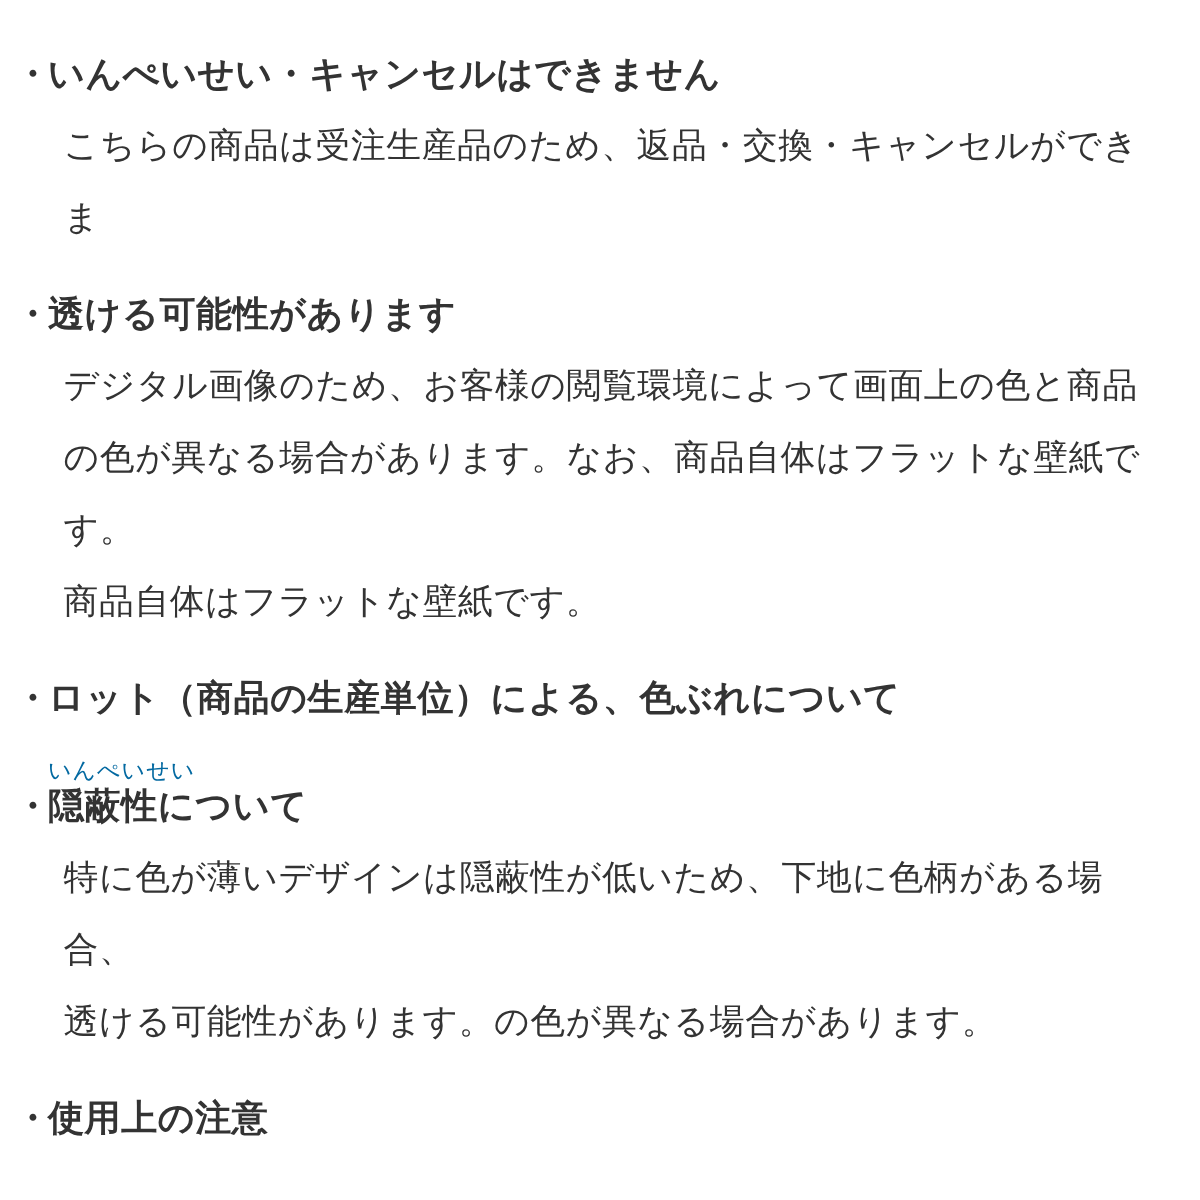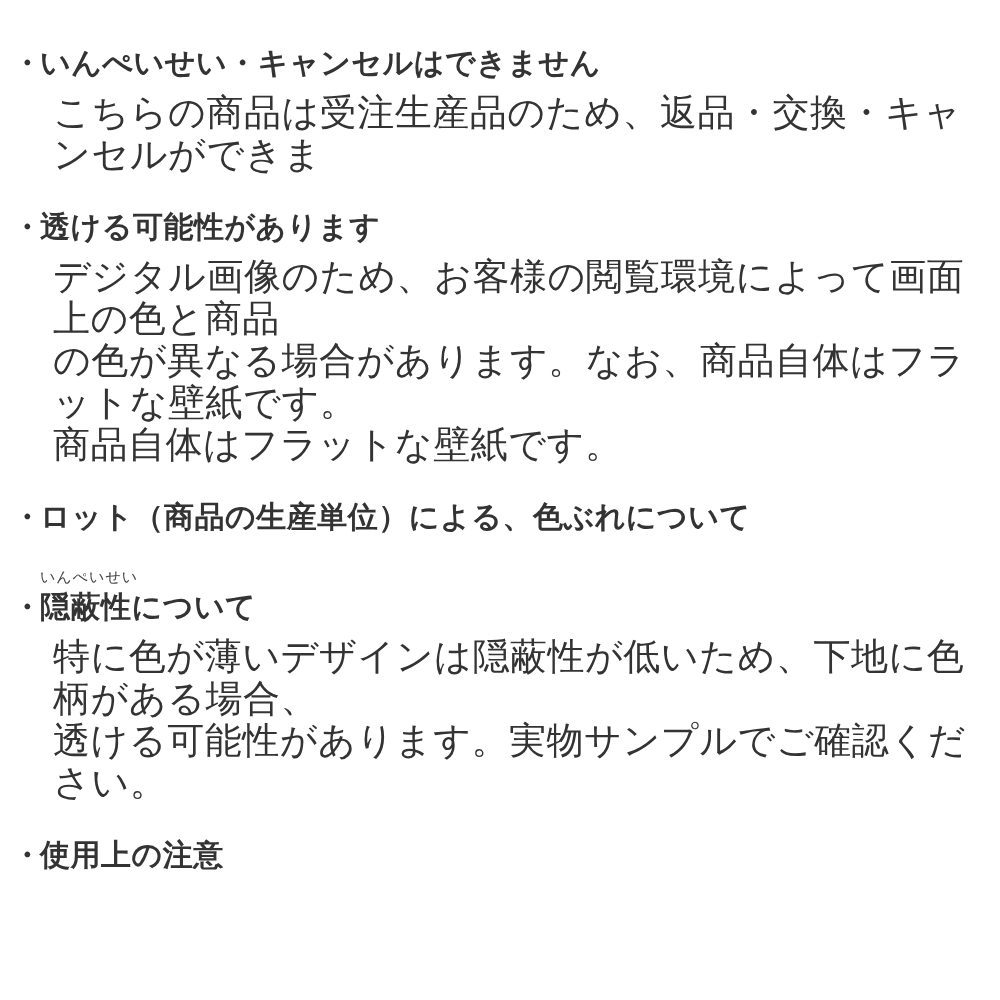--- a/index.html
+++ b/index.html
@@ -37,29 +37,29 @@
     flex: 0 0 28px;
     width: 28px;
     text-align: left;
     font-weight: 700;
   }
   .heading-text {
     flex: 1 1 auto;
   }
   .furigana {
     margin-left: 28px;
-    font-size: 15px;
+    font-size: 19px;
     line-height: 18px;
     letter-spacing: 1px;
-    color: #404040;
+    color: #0369a1;
   }
   .body-text {
     margin-left: 41px;
-    font-size: 37px;
-    line-height: 42px;
+    font-size: 29px;
+    line-height: 60px;
     letter-spacing: 0.5px;
     font-weight: 400;
   }
   .line {
     min-height: 42px;
   }
 </style>
 </head>
 <body>
 
@@ -95,21 +95,21 @@
   </section>
 
   <section class="notice-section">
     <div class="furigana">いんぺいせい</div>
     <div class="heading-row">
       <span class="bullet">・</span>
       <span class="heading-text">隠蔽性について</span>
     </div>
     <div class="body-text">
       <div class="line">特に色が薄いデザインは隠蔽性が低いため、下地に色柄がある場合、</div>
-      <div class="line">透ける可能性があります。実物サンプルでご確認ください。</div>
+      <div class="line">透ける可能性があります。の色が異なる場合があります。</div>
     </div>
   </section>
 
   <section class="notice-section">
     <div class="heading-row">
       <span class="bullet">・</span>
       <span class="heading-text">使用上の注意</span>
     </div>
 
   </section>

